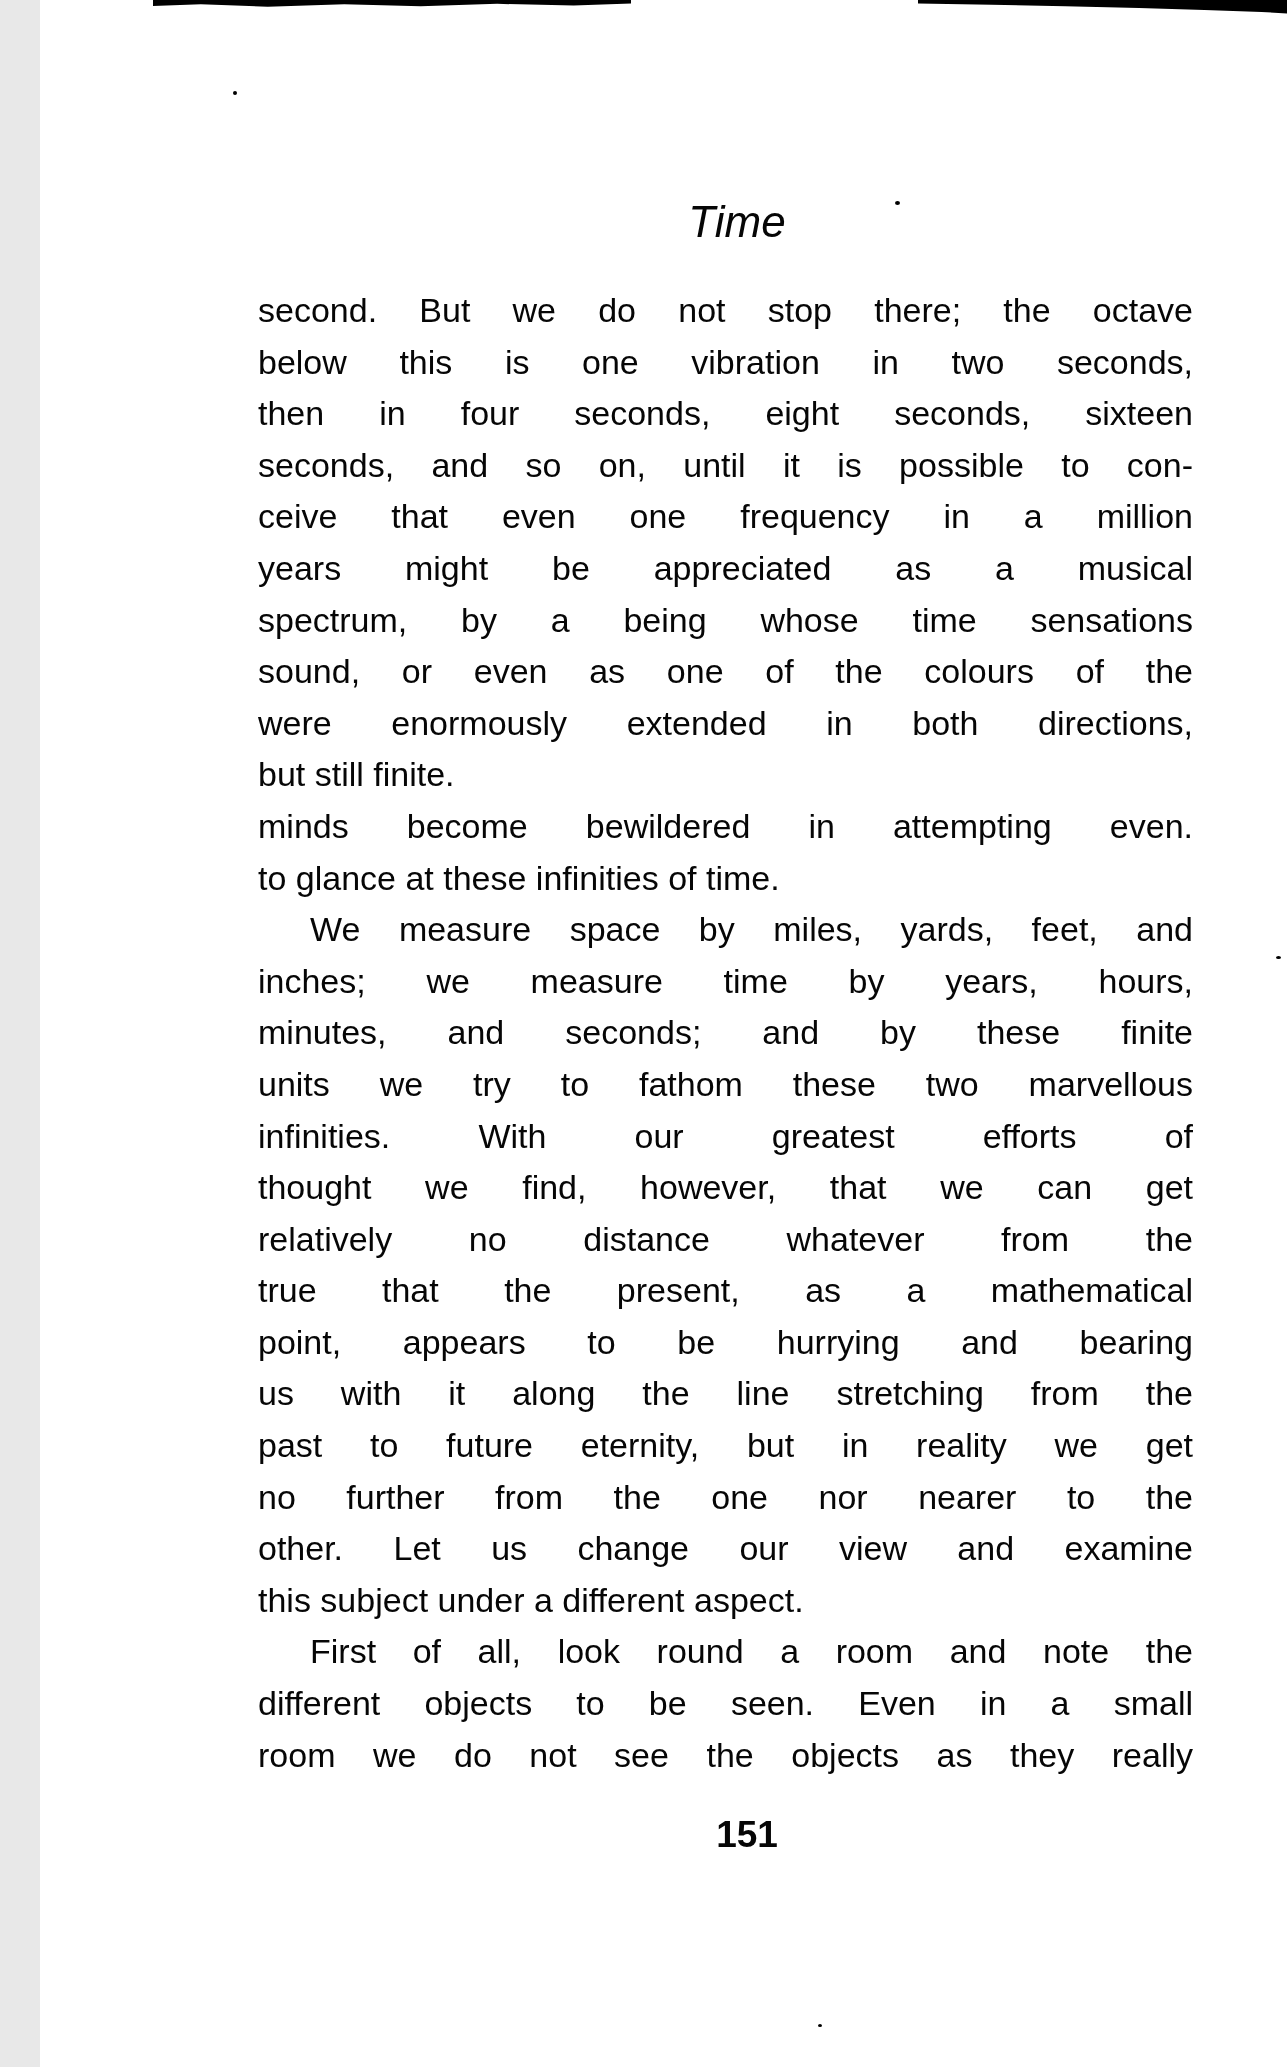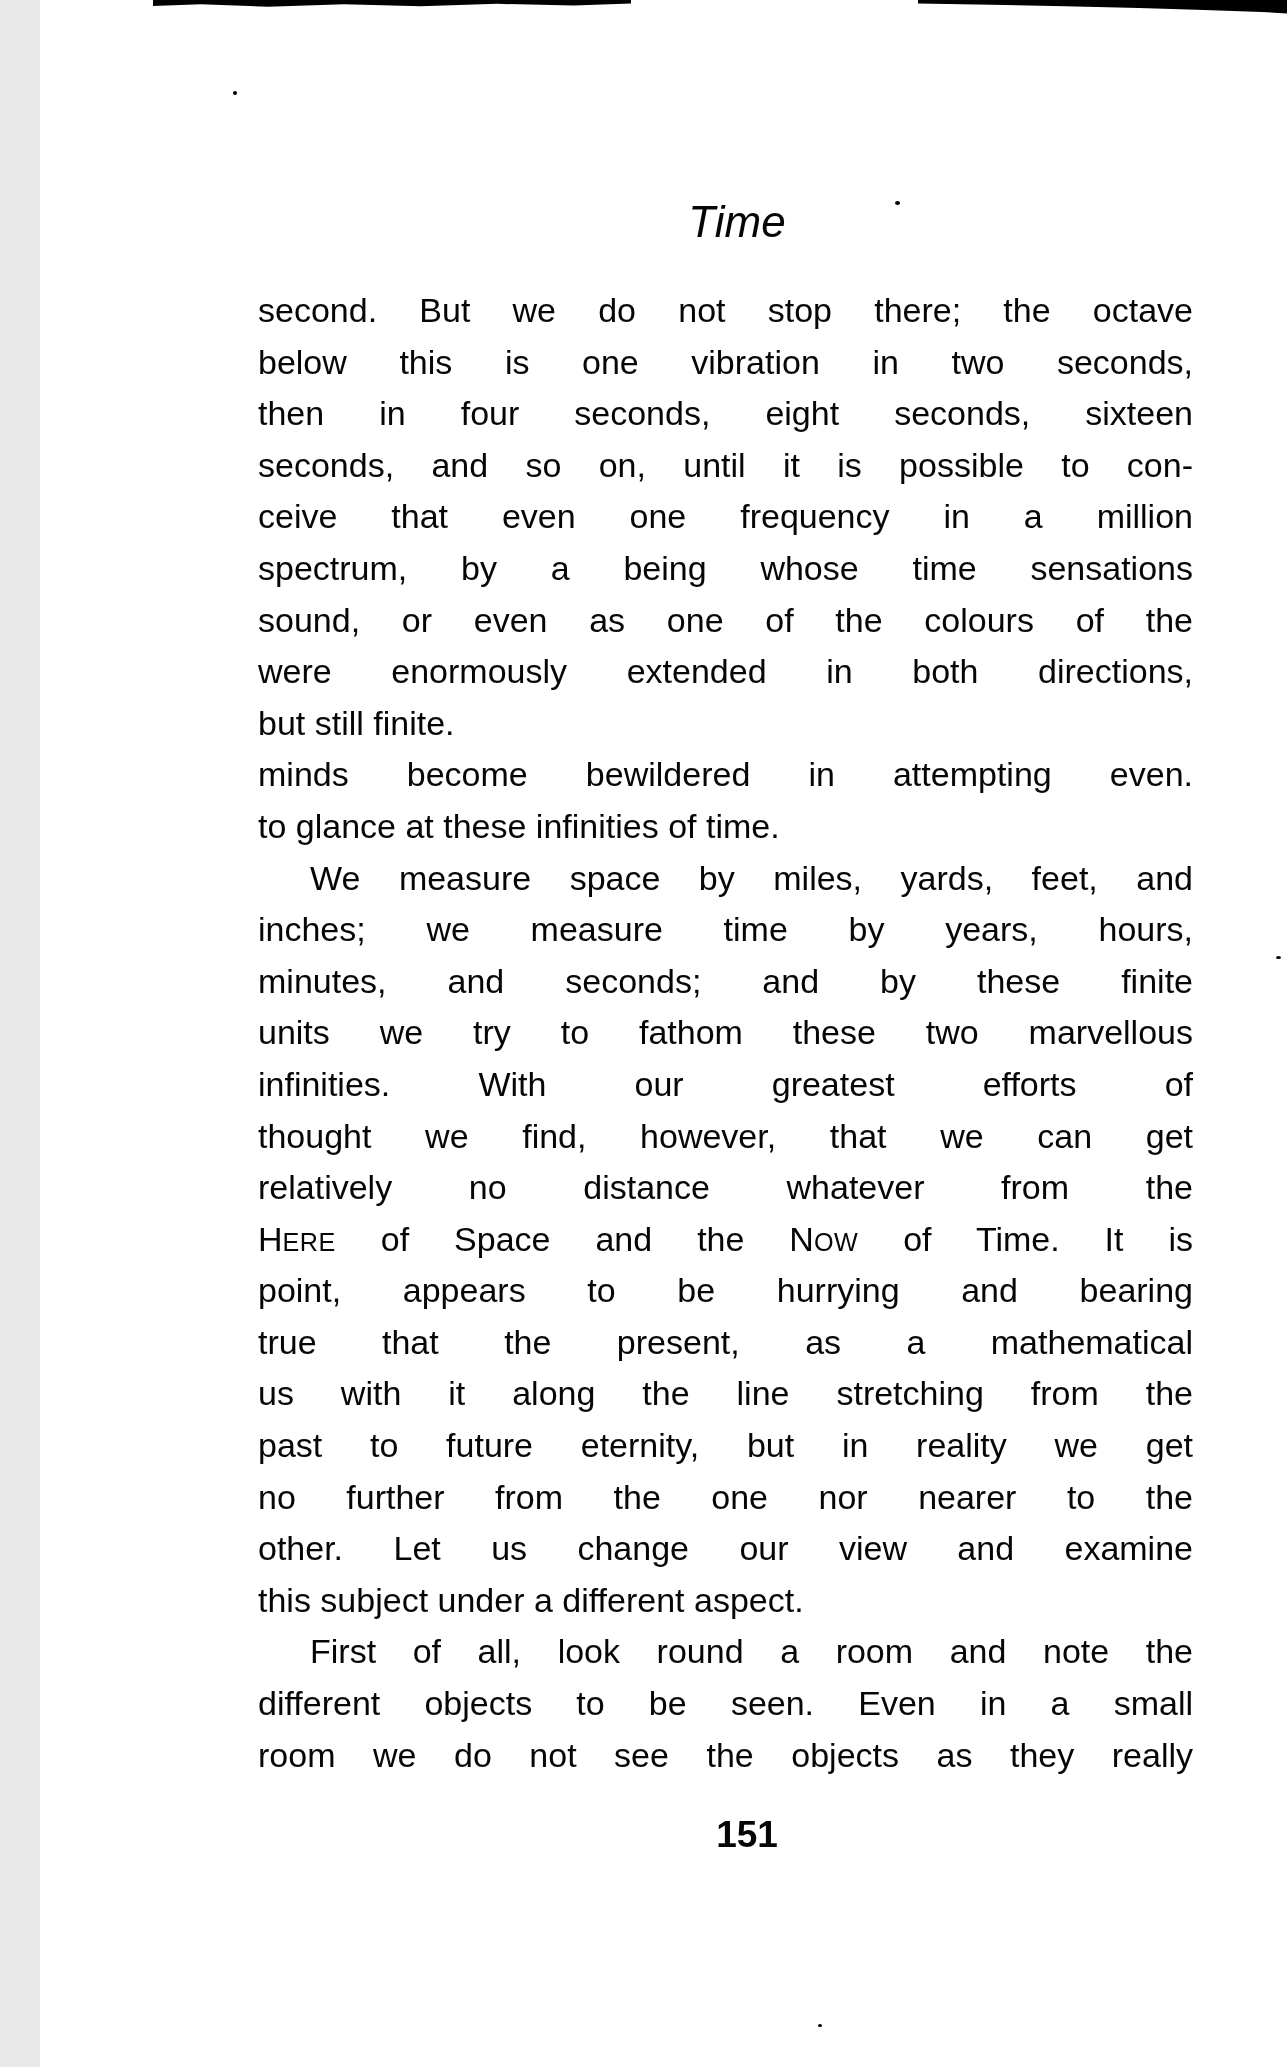--- a/index.html
+++ b/index.html
@@ -73,36 +73,36 @@
       <div class="artifact" style="left: 1236px; top: 956px; width: 5px; height: 3px; border-radius: 50%;"></div>
       <div class="artifact" style="left: 778px; top: 2024px; width: 4px; height: 3px; border-radius: 50%;"></div>
     </div>
   <h1 class="title">Time</h1>
   <div class="text-block" id="text-block">
       <div class="line">second.  But we do not stop there; the octave</div>
       <div class="line">below this is one vibration in two seconds,</div>
       <div class="line">then in four seconds, eight seconds, sixteen</div>
       <div class="line">seconds, and so on, until it is possible to con-</div>
       <div class="line">ceive that even one frequency in a million</div>
+      <div class="line">years might be appreciated as a musical</div>
       <div class="line">spectrum, by a being whose time sensations</div>
       <div class="line">sound, or even as one of the colours of the</div>
       <div class="line">were enormously extended in both directions,</div>
       <div class="line nojust">but still finite.</div>
       <div class="line">minds become bewildered in attempting even.</div>
       <div class="line nojust">to glance at these infinities of time.</div>
       <div class="line indent">We measure space by miles, yards, feet, and</div>
       <div class="line">inches; we measure time by years, hours,</div>
       <div class="line">minutes, and seconds; and by these finite</div>
       <div class="line">units we try to fathom these two marvellous</div>
       <div class="line">infinities.  With our greatest efforts of</div>
       <div class="line">thought we find, however, that we can get</div>
       <div class="line">relatively no distance whatever from the</div>
-      <div class="line"><span>H</span><span class="sc">ERE</span><span> of Space and the </span><span>N</span><span class="sc">OW</span><span> of Time.  It is</span></div>
+      <div class="line">true that the present, as a mathematical</div>
       <div class="line">point, appears to be hurrying and bearing</div>
-      <div class="line">true that the present, as a mathematical</div>
       <div class="line">us with it along the line stretching from the</div>
       <div class="line">past to future eternity, but in reality we get</div>
       <div class="line">no further from the one nor nearer to the</div>
       <div class="line">other.  Let us change our view and examine</div>
       <div class="line nojust">this subject under a different aspect.</div>
       <div class="line indent">First of all, look round a room and note the</div>
       <div class="line">different objects to be seen.  Even in a small</div>
       <div class="line">room we do not see the objects as they really</div>
     </div>
   <div class="page-number">151</div>

